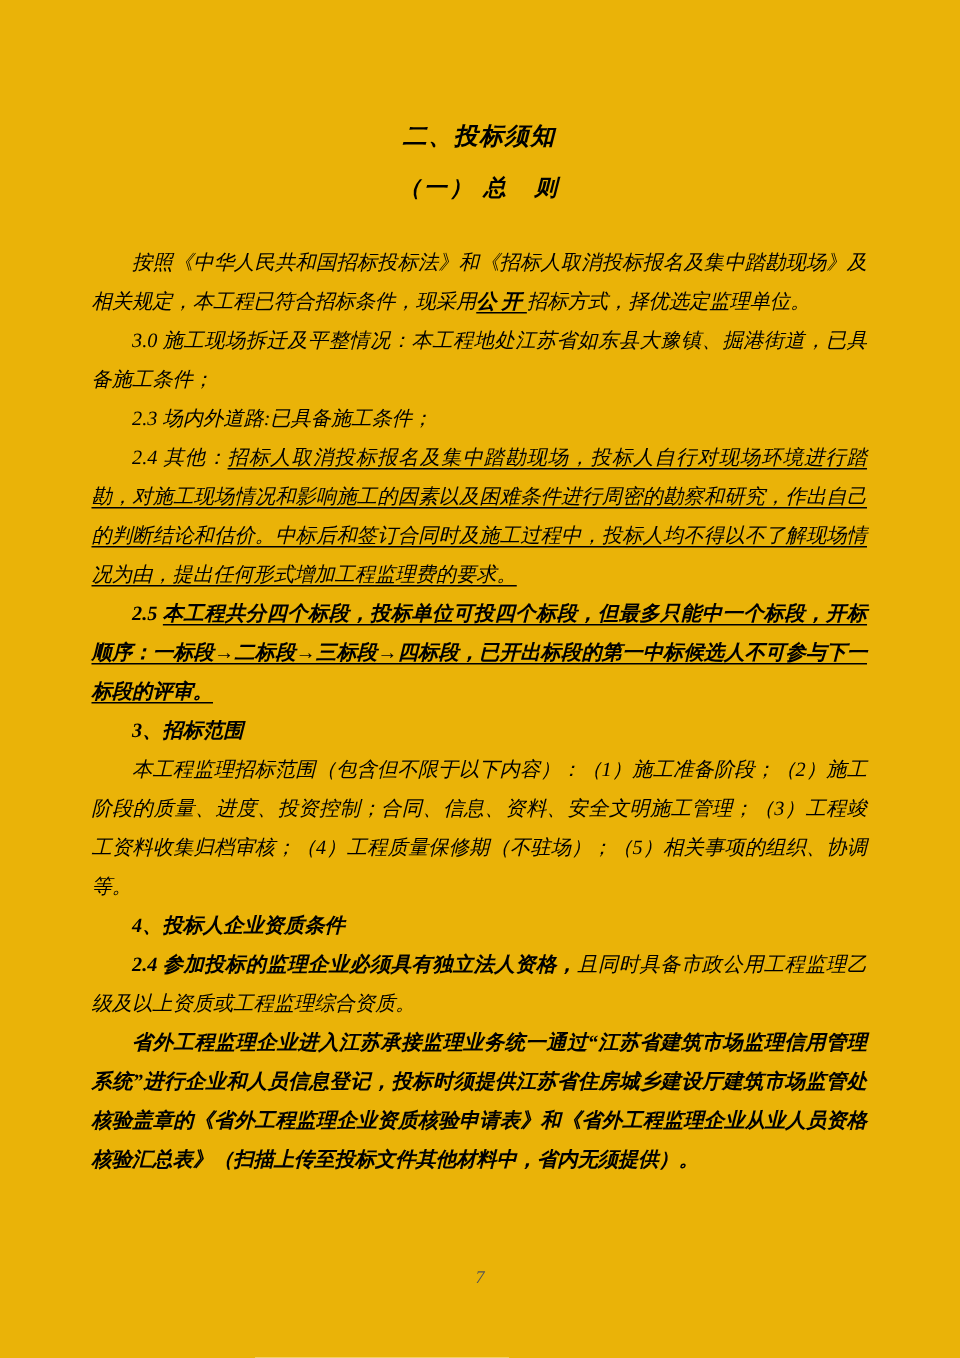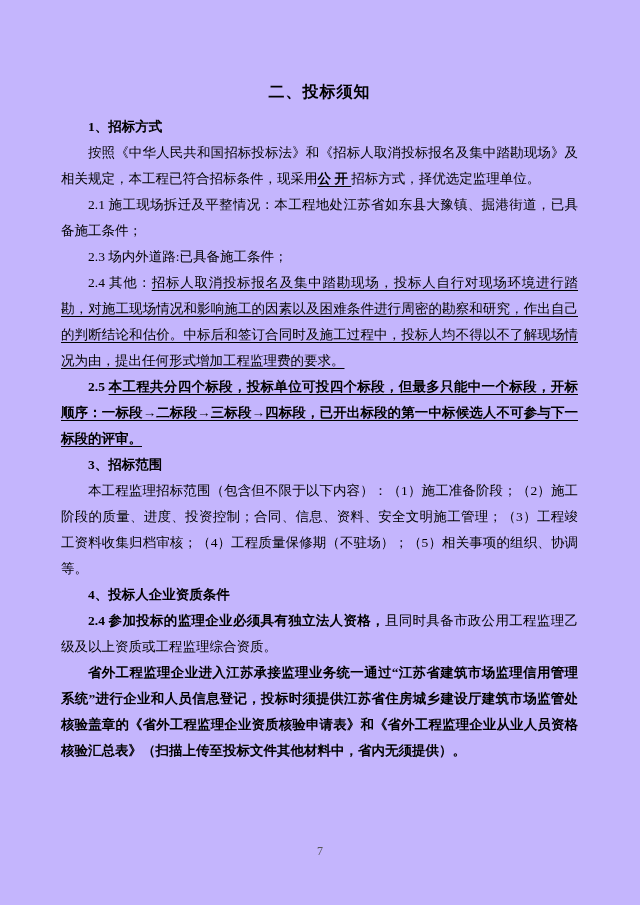--- a/index.html
+++ b/index.html
@@ -6,22 +6,23 @@
   html, body { margin: 0; padding: 0; }
   body {
     width: 640px; height: 905px;
     background: #ffffff;
     font-family: "Liberation Serif", "DejaVu Serif", serif;
     color: #000;
   }
   .page {
     position: relative;
     width: 640px; height: 905px;
-    background: #c4b5fd;
+    background: #eab308;
     overflow: hidden;
+    font-style: italic;
   }
   .content {
     padding: 80px 62px 0 61px;
   }
   .doc-title {
     font-size: 16px;
     font-weight: bold;
     text-align: center;
     line-height: 24px;
     margin: 0 0 10px 0;
@@ -55,27 +56,27 @@
     color: #555;
   }
 </style>
 </head>
 <body>
 
 <div class="page">
   <div class="content">
 
     <div class="doc-title">二、投标须知</div>
+    <div class="doc-subtitle">（一） 总　则</div>
 
-    <p class="line heading">1、招标方式</p>
 
     <p class="line"><span>按照《中华人民共和国招标投标法》和《招标人取消投标报名及集中踏勘现场》及相关规定，本工程已符合招标条件，现采用</span><span class="b u">公&nbsp;开&nbsp;</span><span>招标方式，择优选定监理单位。</span></p>
 
 
-    <p class="line">2.1 施工现场拆迁及平整情况：本工程地处江苏省如东县大豫镇、掘港街道，已具备施工条件；</p>
+    <p class="line">3.0 施工现场拆迁及平整情况：本工程地处江苏省如东县大豫镇、掘港街道，已具备施工条件；</p>
     <p class="line">2.3 场内外道路:已具备施工条件；</p>
 
     <p class="line"><span>2.4 其他：</span><span class="u">招标人取消投标报名及集中踏勘现场，投标人自行对现场环境进行踏勘，对施工现场情况和影响施工的因素以及困难条件进行周密的勘察和研究，作出自己的判断结论和估价。中标后和签订合同时及施工过程中，投标人均不得以不了解现场情况为由，提出任何形式增加工程监理费的要求。</span></p>
 
     <p class="line b"><span>2.5&nbsp;</span><span class="u">本工程共分四个标段，投标单位可投四个标段，但最多只能中一个标段，开标顺序：一标段→二标段→三标段→四标段，已开出标段的第一中标候选人不可参与下一标段的评审。</span></p>
 
     <p class="line heading">3、招标范围</p>
 
     <p class="line">本工程监理招标范围（包含但不限于以下内容）：（1）施工准备阶段；（2）施工阶段的质量、进度、投资控制；合同、信息、资料、安全文明施工管理；（3）工程竣工资料收集归档审核；（4）工程质量保修期（不驻场）；（5）相关事项的组织、协调等。</p>
 

